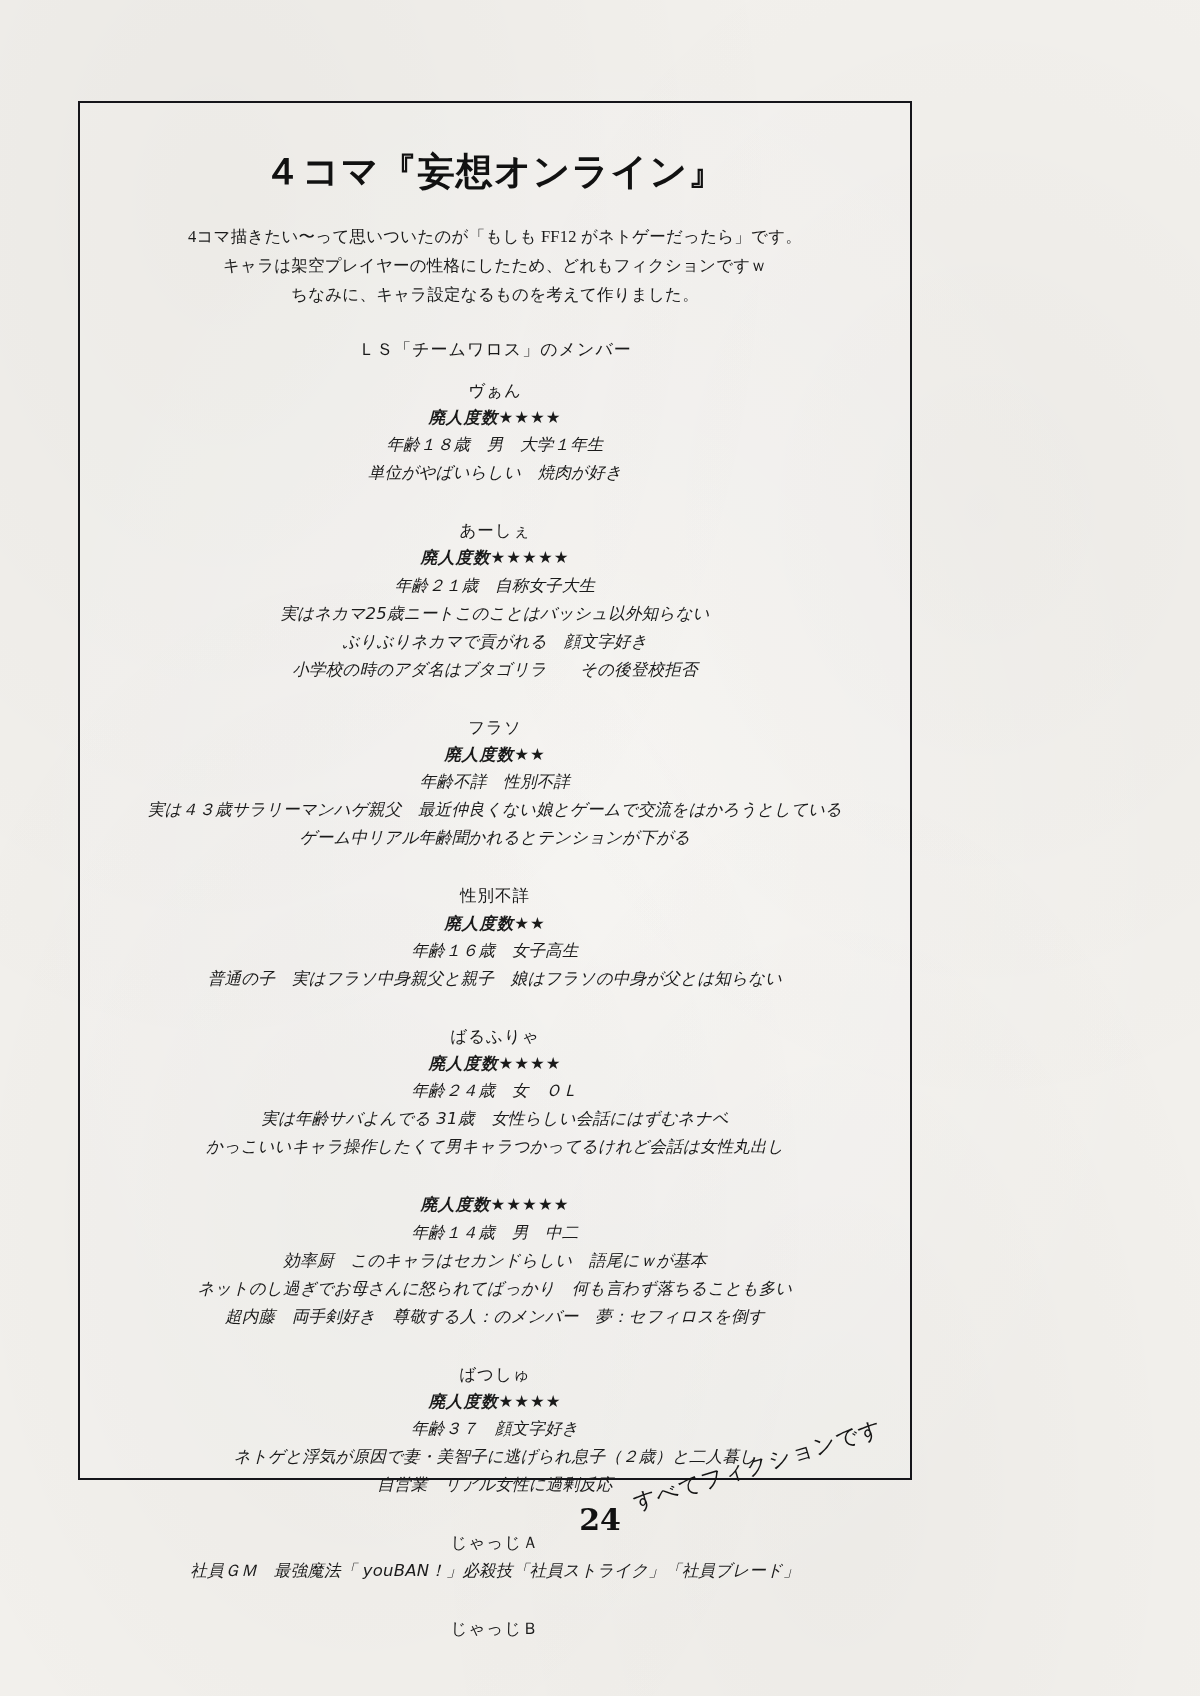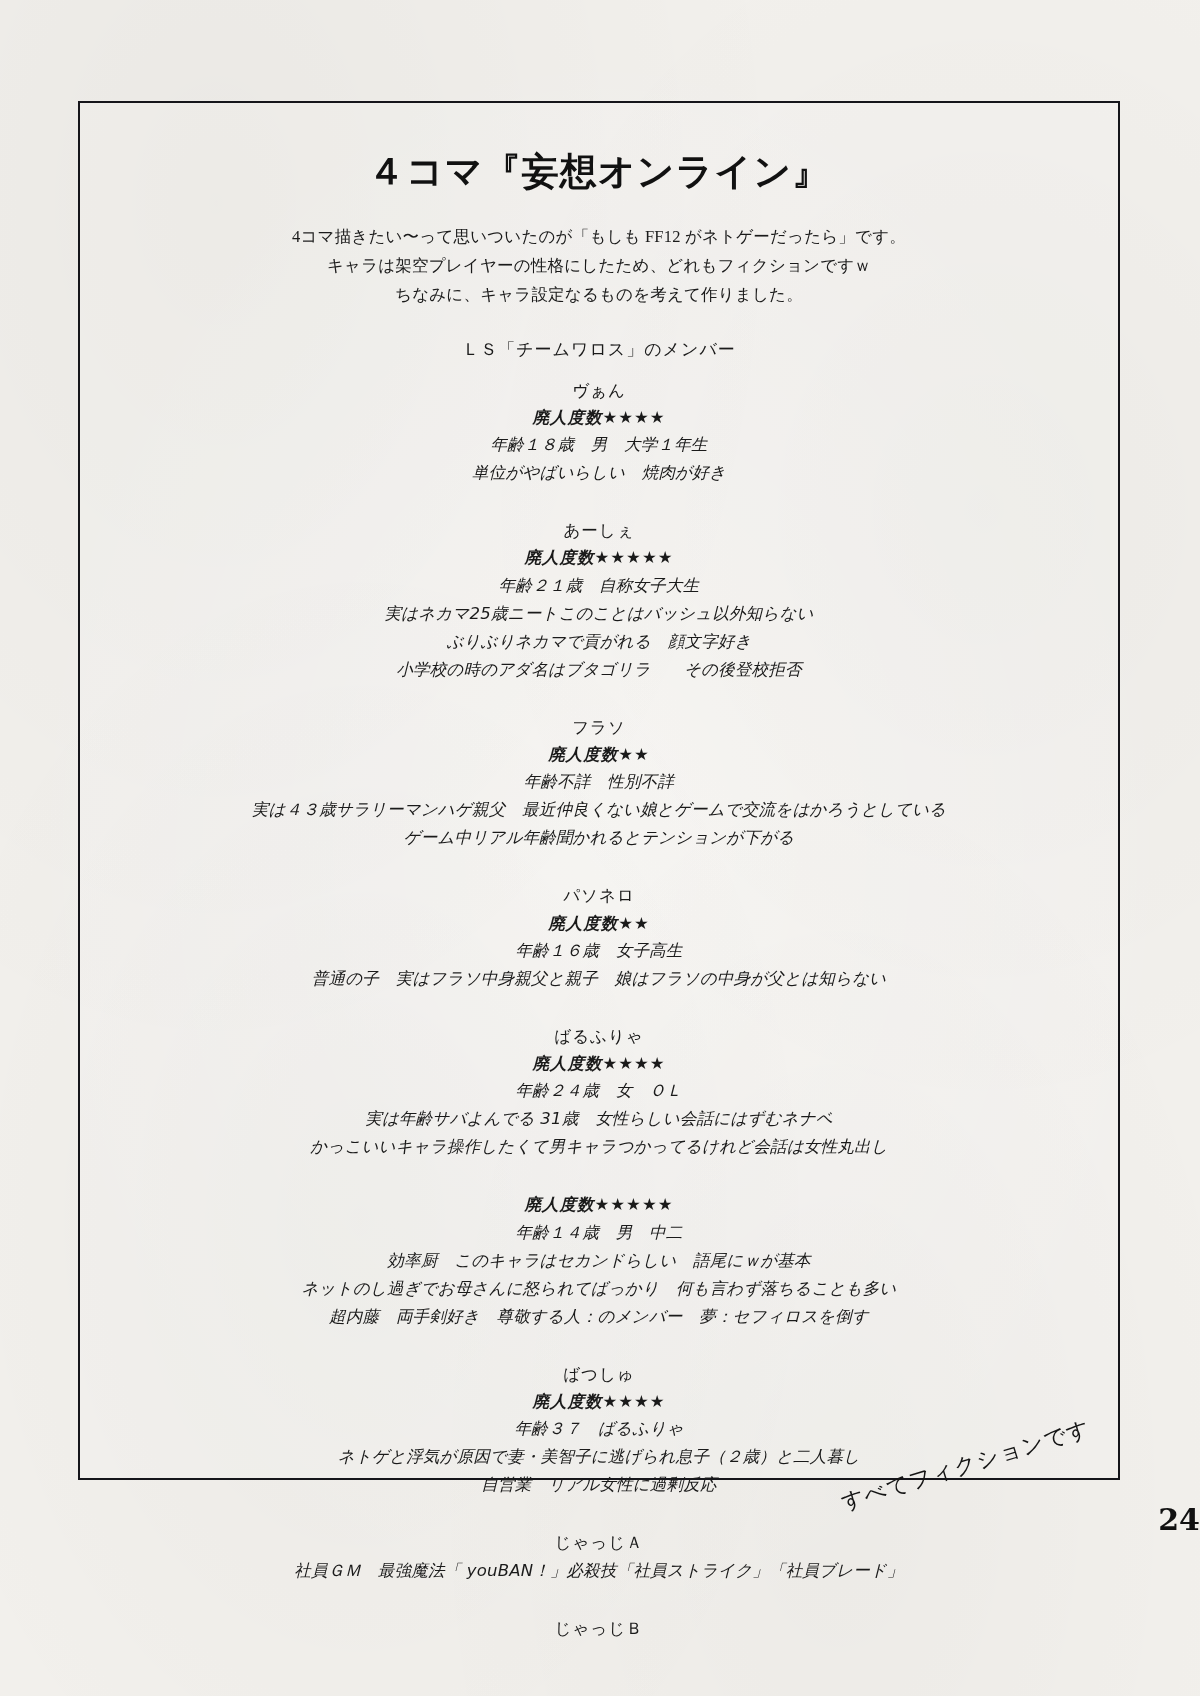--- a/index.html
+++ b/index.html
@@ -24,21 +24,21 @@
       radial-gradient(ellipse at 82% 30%, rgba(0,0,0,0.025) 0%, rgba(0,0,0,0) 38%),
       radial-gradient(ellipse at 30% 72%, rgba(0,0,0,0.028) 0%, rgba(0,0,0,0) 40%),
       radial-gradient(ellipse at 70% 88%, rgba(0,0,0,0.022) 0%, rgba(0,0,0,0) 36%),
       radial-gradient(ellipse at 50% 50%, rgba(255,255,255,0.35) 0%, rgba(255,255,255,0) 70%);
     pointer-events: none;
   }
   .page-frame {
     position: absolute;
     left: 78px;
     top: 101px;
-    width: 1042px;
+    width: 834px;
     height: 1379px;
     border: 2px solid #15151a;
     background: rgba(255,255,255,0.10);
     box-sizing: border-box;
   }
   .content {
     position: absolute;
     left: 0;
     top: 0;
     width: 100%;
@@ -101,21 +101,21 @@
     transform: rotate(-17deg);
     transform-origin: right bottom;
     letter-spacing: 1px;
     white-space: nowrap;
   }
   .page-number {
     position: absolute;
     left: 0;
     right: 0;
     top: 1502px;
-    text-align: right;
+    text-align: center;
     font-size: 30px;
     font-weight: bold;
     font-family: "DejaVu Serif", "Liberation Serif", serif;
     color: #111;
   }
 </style>
 </head>
 <body>
 
 <div class="paper-texture"></div>
@@ -151,21 +151,21 @@
 
     <div class="char-block">
       <div class="char-name">フラソ</div>
       <div class="char-rating">廃人度数★★</div>
       <div class="char-line">年齢不詳　性別不詳</div>
       <div class="char-line">実は４３歳サラリーマンハゲ親父　最近仲良くない娘とゲームで交流をはかろうとしている</div>
       <div class="char-line">ゲーム中リアル年齢聞かれるとテンションが下がる</div>
     </div>
 
     <div class="char-block">
-      <div class="char-name">パソネロ</div>
+      <div class="char-name">性別不詳</div>
       <div class="char-rating">廃人度数★★</div>
       <div class="char-line">年齢１６歳　女子高生</div>
       <div class="char-line">普通の子　実はフラソ中身親父と親子　娘はフラソの中身が父とは知らない</div>
     </div>
 
     <div class="char-block">
       <div class="char-name">ばるふりゃ</div>
       <div class="char-rating">廃人度数★★★★</div>
       <div class="char-line">年齢２４歳　女　ＯＬ</div>
       <div class="char-line">実は年齢サバよんでる 31歳　女性らしい会話にはずむネナベ</div>
@@ -176,21 +176,21 @@
       <div class="char-rating">廃人度数★★★★★</div>
       <div class="char-line">年齢１４歳　男　中二</div>
       <div class="char-line">効率厨　このキャラはセカンドらしい　語尾にｗが基本</div>
       <div class="char-line">ネットのし過ぎでお母さんに怒られてばっかり　何も言わず落ちることも多い</div>
       <div class="char-line">超内藤　両手剣好き　尊敬する人：のメンバー　夢：セフィロスを倒す</div>
     </div>
 
     <div class="char-block">
       <div class="char-name">ばつしゅ</div>
       <div class="char-rating">廃人度数★★★★</div>
-      <div class="char-line">年齢３７　ばるふりゃ</div>
+      <div class="char-line">年齢３７　顔文字好き</div>
       <div class="char-line">ネトゲと浮気が原因で妻・美智子に逃げられ息子（２歳）と二人暮し</div>
       <div class="char-line">自営業　リアル女性に過剰反応</div>
     </div>
 
     <div class="char-block">
       <div class="char-name">じゃっじＡ</div>
       <div class="char-line">社員ＧＭ　最強魔法「 youBAN！」必殺技「社員ストライク」「社員ブレード」</div>
     </div>
 
     <div class="char-block">

